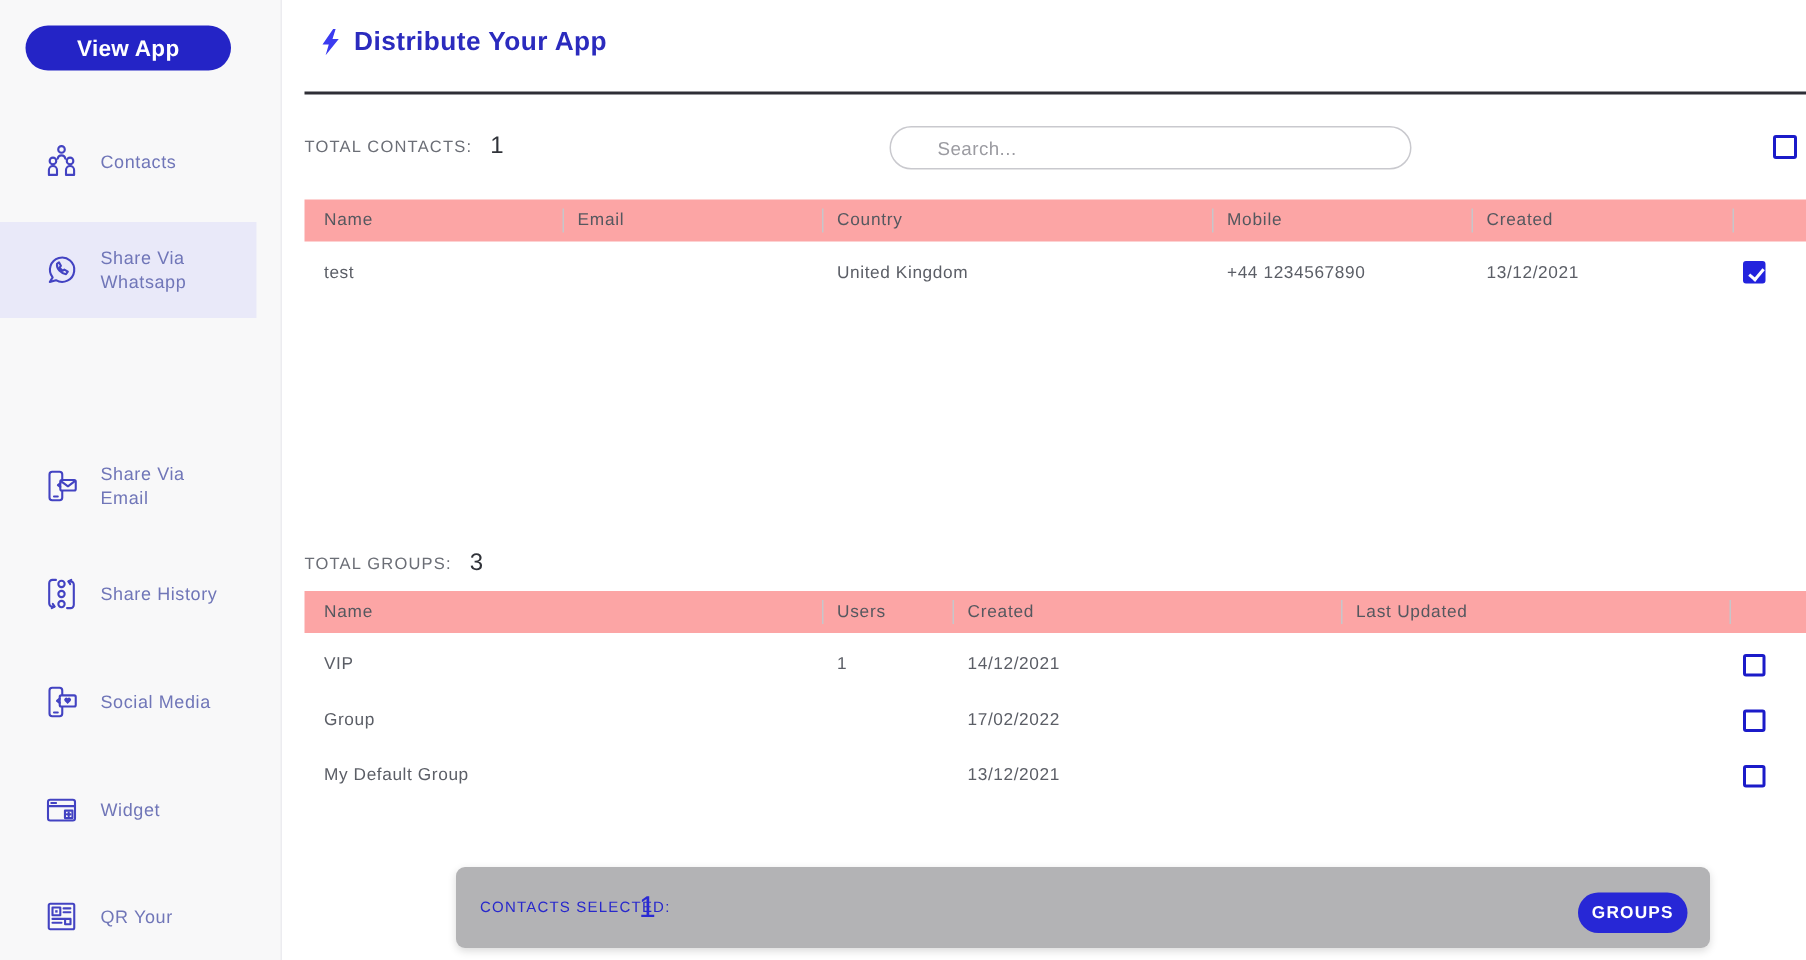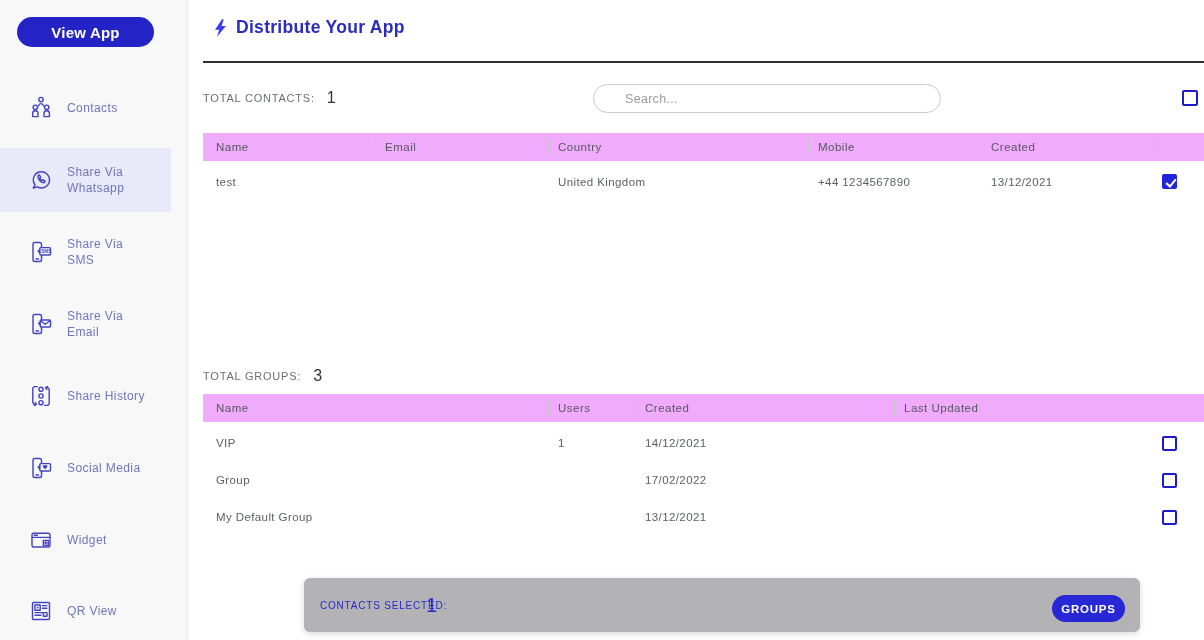--- a/index.html
+++ b/index.html
@@ -43,21 +43,21 @@
   
   .checkbox { display:inline-block; width:15px; height:15px; border:2px solid #1b1bc9;
     border-radius:2px; background:#fff; cursor:pointer; position:relative; }
   .checkbox.big { width:16px; height:16px; }
   .checkbox.checked { background:#2323dd; border-color:#2323dd; }
   .checkbox.checked::after { content:""; position:absolute; left:3.5px; top:0.5px;
     width:4px; height:8px; border:solid #fff; border-width:0 2px 2px 0;
     transform:rotate(40deg); }
 
   
-  .tbl-header { position:absolute; left:203px; right:0; height:28px; background:#f0abfc;text-align:right; }
+  .tbl-header { position:absolute; left:203px; right:0; height:28px; background:#fca5a5;text-align:right; }
   .th { position:absolute; top:0; height:28px; line-height:28px; font-size:11.5px;
     color:#55585f; letter-spacing:0.5px; }
   .th-div { position:absolute; top:6px; height:16px; width:1px; background:#c6c6ca; }
   .row { position:absolute; left:203px; right:0; }
   .cell { position:absolute; top:0; font-size:11.5px; color:#5b5e66; letter-spacing:0.4px; }
   .row .cell { line-height:inherit; }
   .row-cb { position:absolute; }
 
   
   .footer-bar { position:absolute; left:304px; top:578px; width:836px; height:54px;
@@ -94,32 +94,20 @@
   <div class="nav-item active" style="top:148px">
     <span class="nav-icon">
       <svg width="26" height="26" viewBox="0 0 26 26">
         <path d="M7.1,17.9 A8.1,8.1 0 1 1 9.3,19.8 L5.2,21 l1.9,-3.1 z"></path>
         <path d="M10,8.9 c-0.4,3.4 2.6,6.4 6,6.9 l1.2,-1.7 -2.3,-1.4 -1,0.8 c-1,-0.6 -1.7,-1.3 -2.1,-2.3 l0.8,-1 -1.3,-2.3 z"></path>
       </svg>
       </span>
     <span class="nav-label">Share Via Whatsapp</span>
   </div>
 
-  <div class="nav-item" style="top:220px">
-    <span class="nav-icon">
-      <svg width="26" height="26" viewBox="0 0 26 26">
-        <rect x="5" y="3.5" width="8.5" height="19" rx="1.8"></rect>
-          <path d="M8,20 h2.5"></path>
-        <rect x="11.8" y="8.6" width="10.7" height="7.4" rx="1" fill="#f8f8f9"></rect>
-        <path d="M11.8,10.8 l-1.8,1.4 1.8,1.4"></path>
-        <text x="13.3" y="14" font-size="4.6" font-weight="bold" stroke="none" fill="#4343c2">SMS</text>
-      </svg>
-      </span>
-    <span class="nav-label">Share Via SMS</span>
-  </div>
 
   <div class="nav-item" style="top:292px">
     <span class="nav-icon">
       <svg width="26" height="26" viewBox="0 0 26 26">
         <rect x="5" y="3.5" width="8.5" height="19" rx="1.8"></rect>
           <path d="M8,20 h2.5"></path>
         <rect x="12.2" y="9" width="10.3" height="7" rx="1" fill="#f8f8f9"></rect>
         <path d="M12.6,9.8 l4.7,3.4 4.6,-3.4"></path>
         <path d="M12.2,11.2 l-1.6,1.2 1.6,1.2"></path>
       </svg>
@@ -172,21 +160,21 @@
     <span class="nav-icon">
       <svg width="26" height="26" viewBox="0 0 26 26">
         <rect x="4.5" y="4.5" width="17" height="17" rx="1"></rect>
         <rect x="7" y="7" width="5.2" height="5.2"></rect>
         <rect x="8.8" y="8.8" width="1.6" height="1.6" fill="#4343c2" stroke="none"></rect>
         <path d="M14.4,7.6 h4.5 M14.4,10.2 h4.5"></path>
         <path d="M7,14.6 h8 M7,17.2 h6"></path>
         <rect x="15.4" y="14.6" width="3.6" height="3.6"></rect>
       </svg>
       </span>
-    <span class="nav-label">QR View</span>
+    <span class="nav-label">QR Your</span>
   </div>
 </div>
 
 <span class="bolt-icon">
   <svg width="20" height="22" viewBox="0 0 24 24">
     <path d="M14.5,1.5 L6,14 h5 l-2.5,8.5 L19,9.5 h-5 l2.5,-8 z" fill="#3b3bf0"></path>
   </svg>
 </span>
 <div class="page-title">Distribute Your App</div>
 <div class="header-divider"></div>

